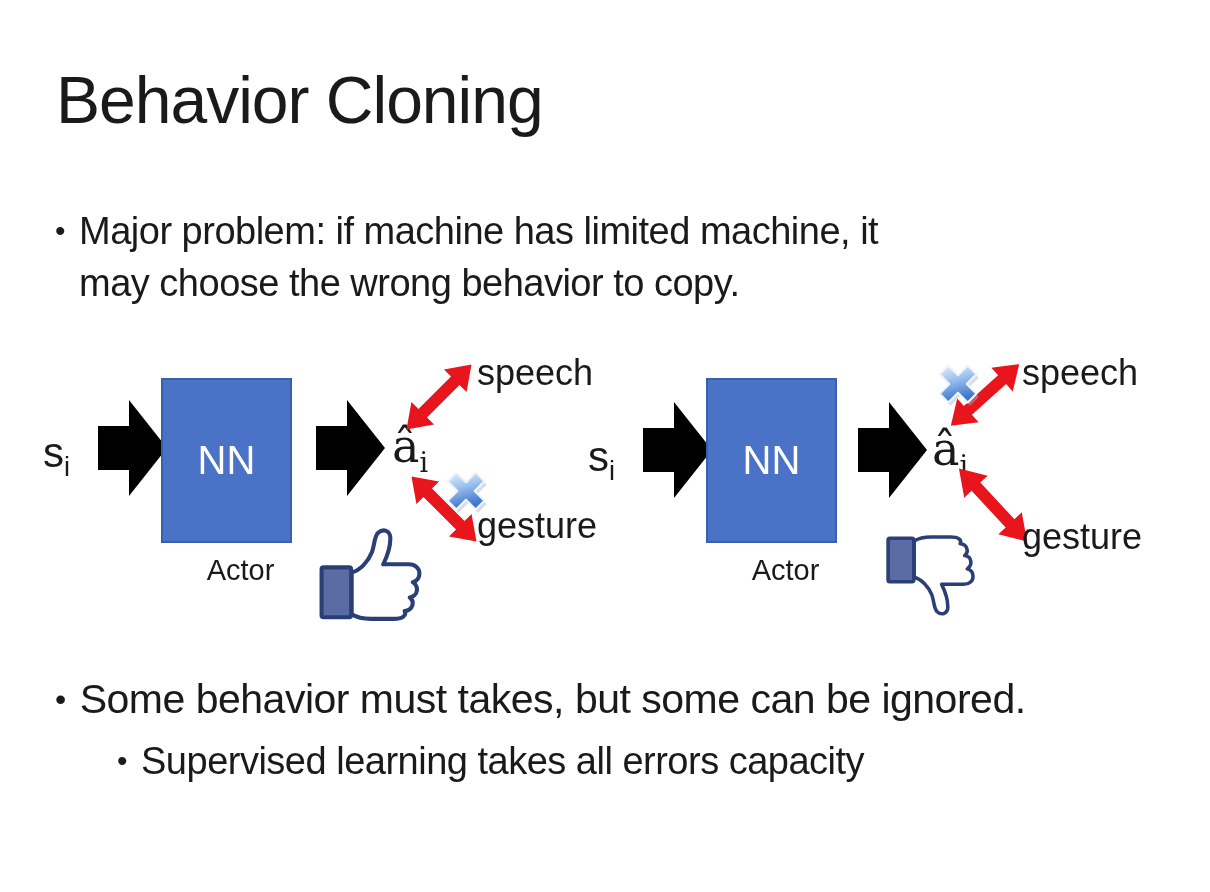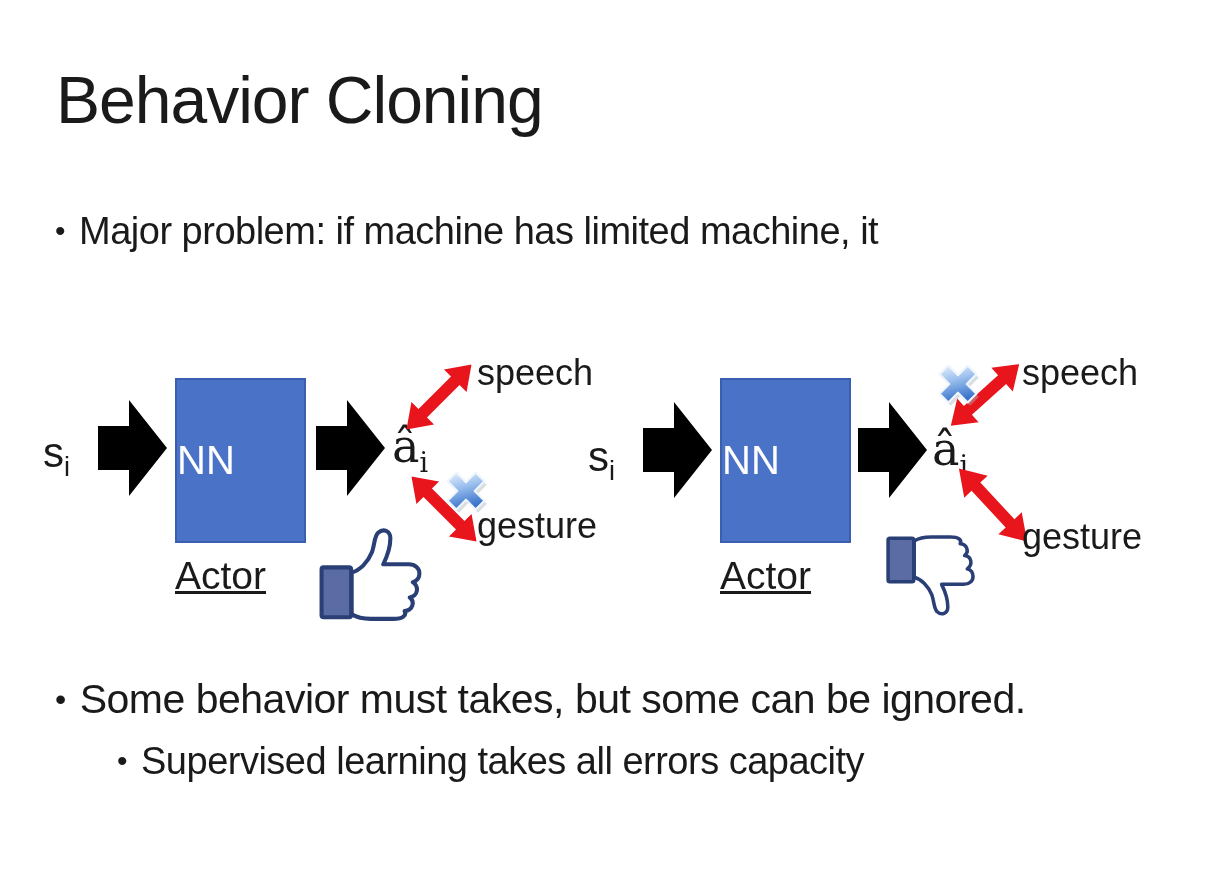--- a/index.html
+++ b/index.html
@@ -28,56 +28,56 @@
   .d1{left:545px;}
   
   .s-label{left:43px;top:429px;font-size:42px;white-space:nowrap;}
   .s-label sub,.a-hat sub{font-size:27px;}
   .d1 .s-label{top:433px;}
   .in-arrow{left:98px;top:400px;width:69px;height:96px;}
   .out-arrow{left:316px;top:400px;width:69px;height:96px;}
   .d1 .out-arrow{left:313px;top:402px;}
   .d1 .in-arrow{top:402px;}
   .nn-box{
-    left:175px;top:378px;width:131px;height:165px;
+    left:161px;top:378px;width:131px;height:165px;
     background:#4a73c8;border:2px solid #3a5fae;box-sizing:border-box;
-    display:flex;align-items:center;
+    display:flex;align-items:center;justify-content:center;
   }
   .nn-label{color:#ffffff;font-size:40px;}
   .a-hat{left:392px;top:419px;font-size:46px;
          font-family:"DejaVu Serif","Liberation Serif",serif;white-space:nowrap;}
   .d1 .a-hat{left:387px;top:422px;}
   .speech-arrow{left:393px;top:380px;width:92px;height:34px;transform:rotate(-45deg);}
   .d1 .speech-arrow{left:394px;top:378px;transform:rotate(-42deg);}
   .gesture-arrow{left:398px;top:492px;width:92px;height:34px;transform:rotate(45deg);}
   .d1 .gesture-arrow{top:488px;width:100px;transform:rotate(47deg);}
   .branch-label{font-size:36px;white-space:nowrap;text-align:right;}
   .speech-label{left:477px;top:352px;}
   .gesture-label{left:477px;top:505px;}
   .d1 .gesture-label{top:516px;}
   .x-icon{width:60px;height:60px;z-index:5;}
   .d0 .x-icon{left:436px;top:461px;}
   .d1 .x-icon{left:383px;top:354px;}
-  .actor-label{left:175px;top:554px;width:131px;font-size:39px;text-decoration:underline;}
+  .actor-label{left:175px;top:554px;width:131px;text-align:center;font-size:29px;}
   .thumb{z-index:2;}
   .d0 .thumb{left:318px;top:527px;width:106px;height:95px;}
   .d1 .thumb{left:340px;top:532px;width:92px;height:87px;transform:scaleY(-1);}
   svg{display:block;width:100%;height:100%;}
 </style>
 </head>
 <body>
 
 <div class="slide">
 
   <div class="abs title">Behavior Cloning</div>
 
   <div class="abs bullet-row b1">
     <span class="bullet-dot">•</span>
     <span><span>Major problem: if machine has limited machine, it</span><br>
-    </span>
+    <span>may choose the wrong behavior to copy.</span></span>
   </div>
 
   <div class="diagram d0">
     <span class="abs s-label"><span>s</span><sub>i</sub></span>
 
     <span class="abs in-arrow">
       <svg viewBox="0 0 69 96" preserveAspectRatio="none">
           <polygon points="0,26 31,26 31,0 69,48 31,96 31,70 0,70" fill="#000000"></polygon>
         </svg>
     </span>

